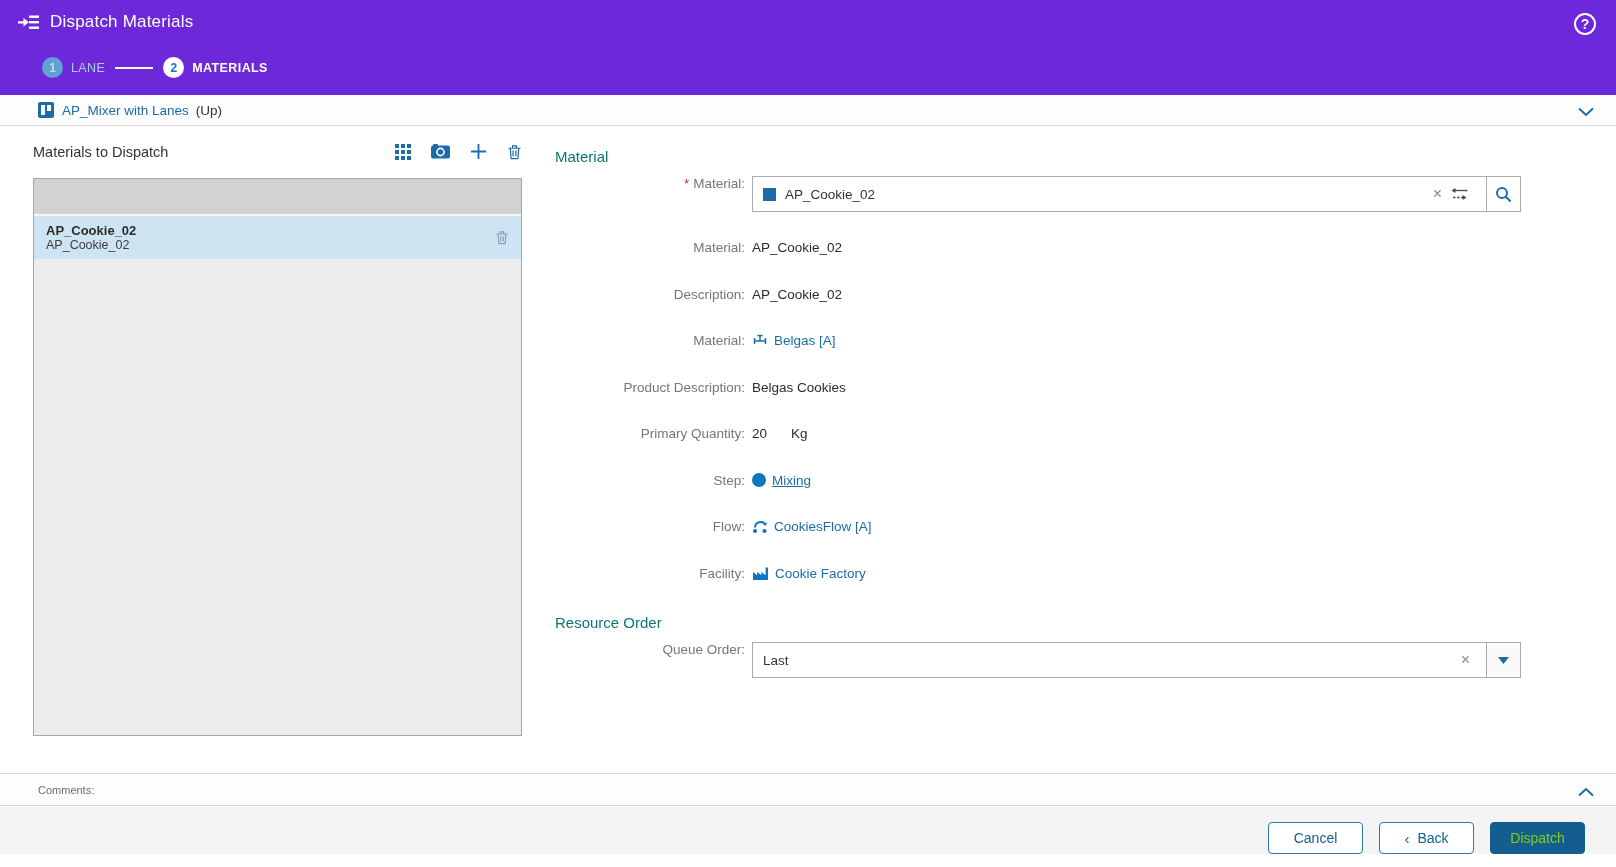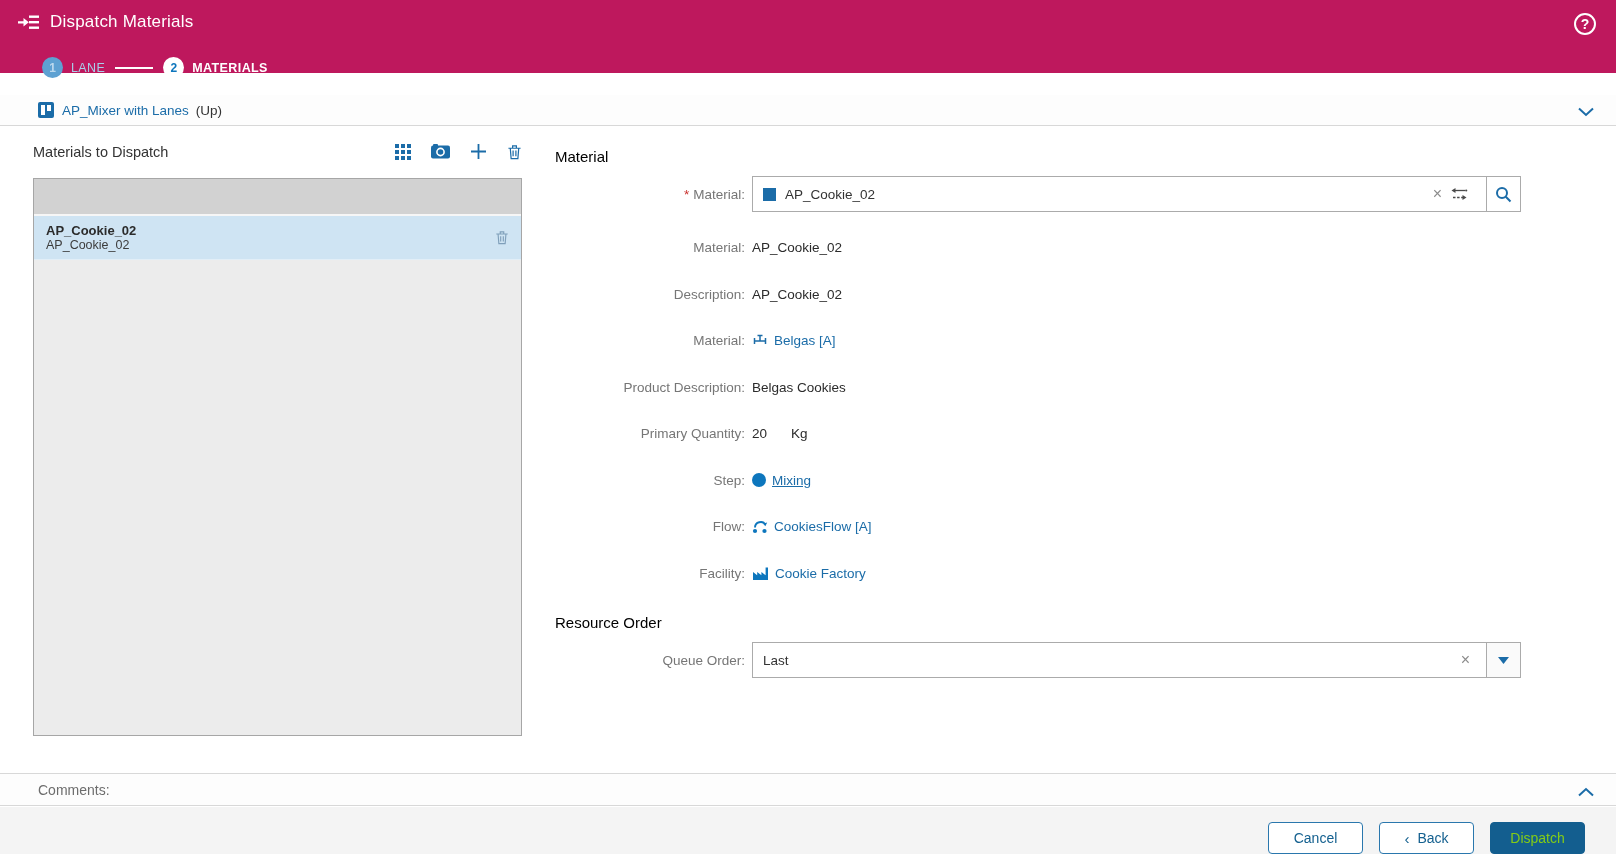--- a/index.html
+++ b/index.html
@@ -1,19 +1,19 @@
 <!DOCTYPE html>
 <html><head>
 <meta charset="utf-8">
 <style>
   * { margin:0; padding:0; box-sizing:border-box; }
   html,body { width:1616px; height:867px; font-family:"Liberation Sans", sans-serif; background:#fff; overflow:hidden; }
 
   
-  .header { position:absolute; left:0; top:0; width:1616px; height:73px; background:#be185d; color:#fff; }
+  .header { position:absolute; left:0; top:0; width:1616px; height:95px; background:#6d28d9; color:#fff; }
   .title-row { position:absolute; left:18px; top:12px; display:flex; align-items:center; gap:10px; }
   .title-row .ttl { font-size:17px; font-weight:400; letter-spacing:.2px; }
   .help-btn { position:absolute; right:20px; top:13px; width:22px; height:22px; border:2px solid #fff; border-radius:50%;
               display:flex; align-items:center; justify-content:center; font-size:14px; font-weight:700; cursor:pointer; }
   .steps { position:absolute; left:42px; top:57px; display:flex; align-items:center; }
   .step { display:flex; align-items:center; gap:8px; cursor:pointer; }
   .step-circle { width:21px; height:21px; border-radius:50%; display:flex; align-items:center; justify-content:center; font-size:12px; font-weight:700; }
   .step.done .step-circle { background:#5ea1d2; color:#bcd9ee; }
   .step.done .step-label { color:#a8cde9; font-size:12.5px; letter-spacing:.4px; }
   .step.active .step-circle { background:#fff; color:#0d76bd; }
@@ -37,25 +37,25 @@
   .list-box { position:absolute; left:33px; top:178px; width:489px; height:558px; background:#ececec; border:1px solid #a6a6a6; }
   .list-head { height:37px; background:#d2d2d2; border-bottom:2px solid #f6f6f6; }
   .list-item { height:44px; background:#cfe4f3; display:flex; align-items:center; padding:0 12px; cursor:pointer; border-bottom:1px solid #e2eef7; }
   .li-text { display:flex; flex-direction:column; line-height:15px; }
   .li-name { font-size:13px; font-weight:700; color:#2b2b2b; }
   .li-desc { font-size:12.5px; color:#3c3c3c; }
   .li-trash { margin-left:auto; color:#7f9fba; cursor:pointer; display:flex; }
 
   
   .right-panel { position:absolute; left:555px; top:126px; width:966px; }
-  .sect-title { font-size:15px; color:#000000; }
+  .sect-title { font-size:15px; color:#0f766e; }
   .sect-material { margin-top:22px; }
   .sect-details { margin-top:16px; }
   .sect-resource { margin-top:30px; }
-  .form-row { display:flex; align-items:center; margin-top:11px; }
+  .form-row { display:flex; align-items:flex-start; margin-top:11px; }
   .form-label { width:190px; text-align:right; font-size:13.5px; color:#767676; flex-shrink:0; }
   .req { color:#c9302c; margin-right:4px; }
   .combo { flex:1; margin-left:7px; height:36px; border:1px solid #ababab; background:#fff; display:flex; align-items:center; }
   .combo-body { flex:1; display:flex; align-items:center; padding:0 10px; height:100%; }
   .combo-text { font-size:13.5px; color:#333; }
   .mat-sq { width:13px; height:13px; background:#1b6ca8; margin-right:9px; flex-shrink:0; }
   .clear-x { color:#8b8b8b; font-size:16px; cursor:pointer; margin-left:auto; padding:0 6px; line-height:1; }
   .adv-ic { cursor:pointer; display:flex; margin:0 8px 0 2px; }
   .seg-btn { width:34px; height:100%; border-left:1px solid #ababab; display:flex; align-items:center; justify-content:center; cursor:pointer; background:#fff; }
   .seg-dd { background:#fafafa; }
@@ -63,21 +63,21 @@
   .detail-row { display:flex; align-items:center; margin-top:24.5px; height:22px; }
   .detail-value { margin-left:7px; font-size:13.5px; color:#2b2b2b; display:flex; align-items:center; }
   .unit { margin-left:24px; }
   .dlink { color:#1b6ca8; cursor:pointer; display:flex; align-items:center; gap:6px; }
   .dlink.underline .lnk-txt { text-decoration:underline; }
   .step-dot { width:14px; height:14px; border-radius:50%; background:#0d76bd; }
 
   
   .comments-bar { position:absolute; left:0; top:773px; width:1616px; height:33px; background:#fdfdfd;
                   border-top:1px solid #d8d8d8; border-bottom:1px solid #d8d8d8; display:flex; align-items:center; padding-left:38px; }
-  .comments-label { color:#6d6d6d; font-size:14px; }
+  .comments-label { color:#6d6d6d; font-size:11px; }
   .comments-chevron { position:absolute; right:22px; top:9px; cursor:pointer; }
 
   
   .footer { position:absolute; left:0; top:807px; width:1616px; height:47px; background:#f4f4f4; }
   .footer-btns { position:absolute; right:31px; top:15px; display:flex; gap:16px; }
   .btn { height:32px; min-width:95px; border-radius:4px; font-size:14px; display:flex; align-items:center; justify-content:center;
          cursor:pointer; font-family:"Liberation Sans", sans-serif; padding:0 18px; }
   .btn-sec { background:#fff; border:1px solid #2a77ad; color:#14608f; }
   .btn-pri { background:#135e8f; border:1px solid #135e8f; color:#84cc16; }
   .back-ch { margin-right:8px; font-size:15px; }

